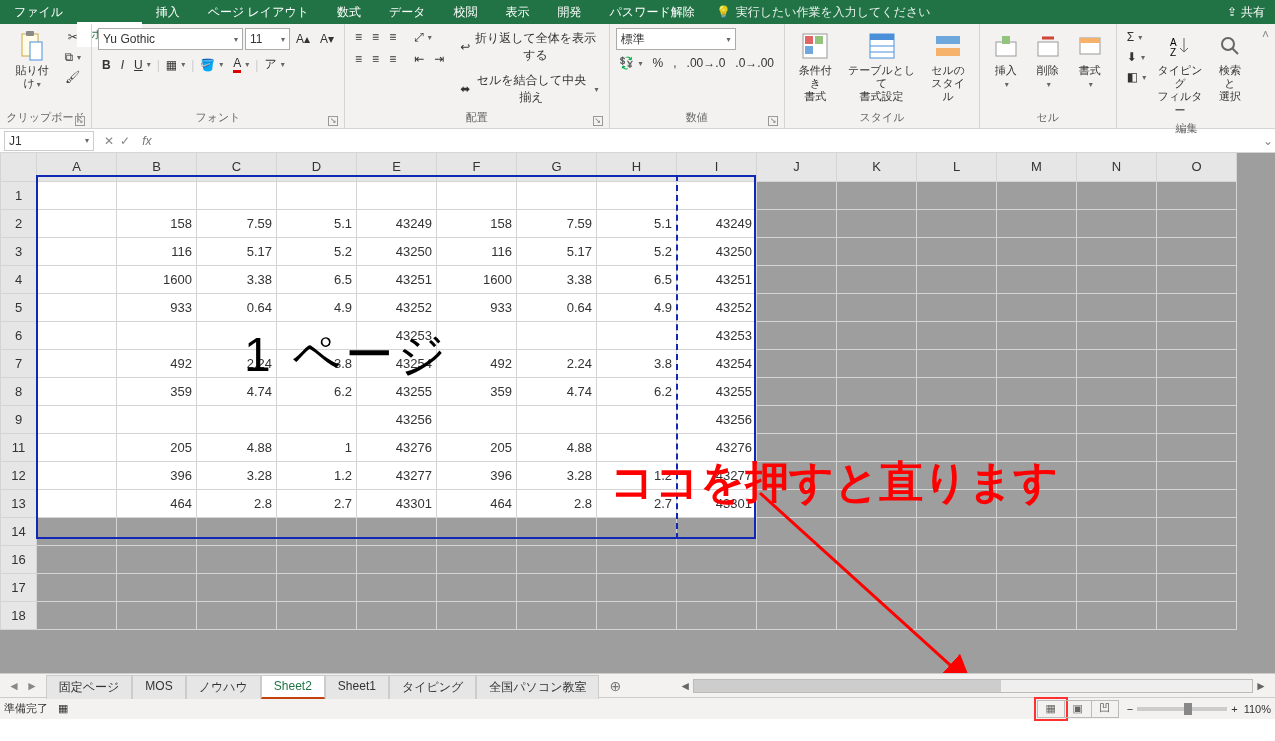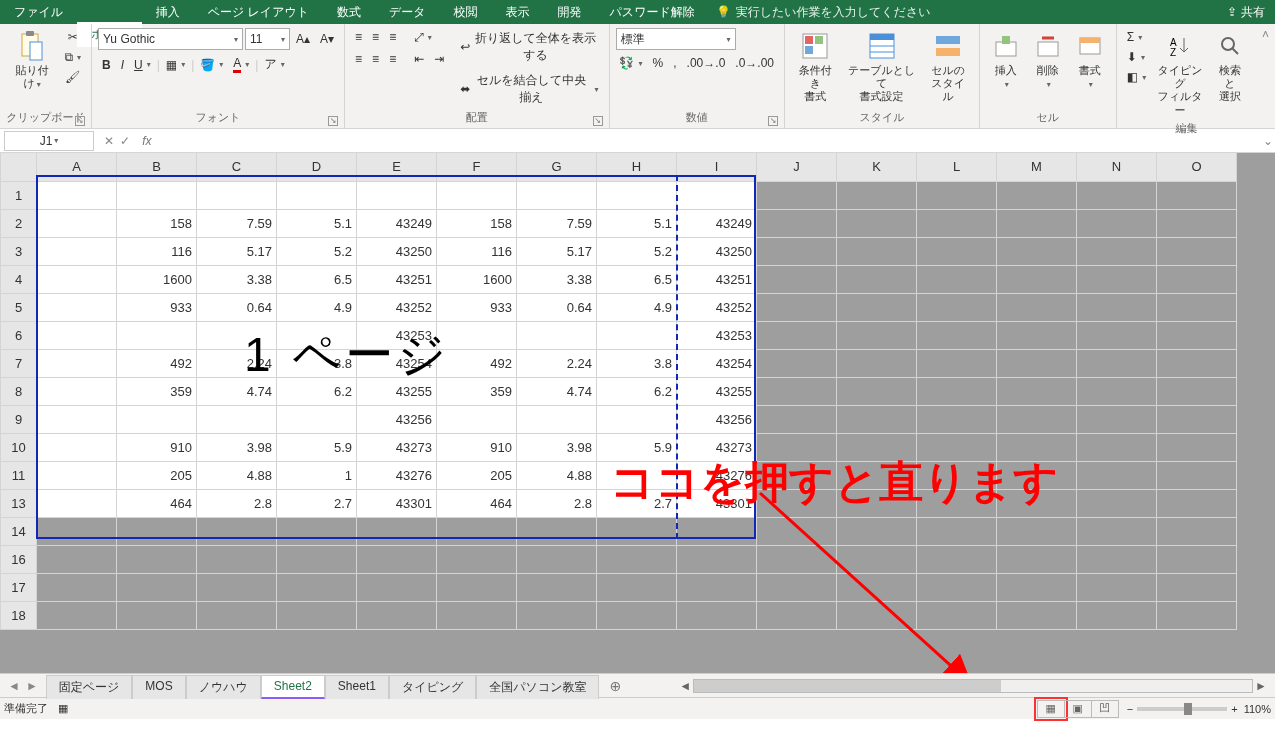--- a/index.html
+++ b/index.html
@@ -26,21 +26,21 @@
 .big-btn .lbl { font-size: 11px; text-align: center; line-height: 1.2; }
 .drop { font-size: 8px; color: #666; margin-left: 2px; }
 select, .combo { border: 1px solid #ababab; background: #fff; font-size: 12px; height: 22px; padding: 0 4px; }
 .combo { display: flex; align-items: center; justify-content: space-between; }
 .font-name { width: 145px; }
 .font-size { width: 45px; }
 .num-fmt { width: 120px; gap: 30px; }
 
 
 .formula-row { display: flex; align-items: center; border-bottom: 1px solid #d5d5d5; height: 24px; background: #fff; }
-.name-box { width: 90px; border: 1px solid #ccc; margin: 2px 4px; padding: 0 4px; height: 20px; display: flex; align-items: center; justify-content: center; font-size: 12px; }
+.name-box { width: 90px; border: 1px solid #ccc; margin: 2px 4px; padding: 0 4px; height: 20px; display: flex; align-items: center; justify-content: space-between; font-size: 12px; }
 .fx-btns { display: flex; gap: 6px; padding: 0 6px; color: #888; }
 .fx-label { font-style: italic; padding: 0 6px; color: #777; }
 .formula-input { flex: 1; border: none; height: 20px; font-size: 12px; padding: 0 4px; }
 .formula-expand { width: 14px; color: #888; text-align: center; }
 
 
 .sheet-wrap { position: relative; height: 520px; background: #9e9e9e; overflow: hidden; }
 table.sheet { border-collapse: collapse; background: #fff; table-layout: fixed; }
 table.sheet th, table.sheet td { border: 1px solid #d4d4d4; height: 28px; font-size: 13px; padding: 0 4px; text-align: right; background: #fff; }
 table.sheet thead th { background: #e6e6e6; text-align: center; font-weight: normal; color: #333; border-top: none; }
@@ -51,21 +51,21 @@
 .print-area { position: absolute; border: 2px solid #1128b5; pointer-events: none; }
 .page-break { position: absolute; border-right: 2px dashed #1128b5; pointer-events: none; }
 .watermark { position: absolute; font-size: 48px; color: #000000; pointer-events: none; letter-spacing: 4px; }
 .annotation { position: absolute; color: #ff0000; font-size: 44px; font-weight: 700; pointer-events: none; }
 .arrow-svg { position: absolute; pointer-events: none; }
 
 
 .sheet-tabs-row { display: flex; align-items: center; height: 24px; border-top: 1px solid #ccc; background: #f3f2f1; font-size: 12px; position: relative; }
 .sheet-nav { display: flex; gap: 6px; padding: 0 8px; color: #888; }
 .sheet-tab { padding: 3px 12px; border: 1px solid #ccc; border-bottom: none; background: #e6e6e6; cursor: pointer; margin-top: 2px; }
-.sheet-tab.active { background: #fff; border-bottom: 2px solid #8b5cf6; color: #217346; }
+.sheet-tab.active { background: #fff; border-bottom: 2px solid #c2410c; color: #217346; }
 .new-sheet { padding: 0 10px; color: #777; cursor: pointer; font-size: 14px; }
 .hscroll { flex: 1; display: flex; align-items: center; margin: 0 6px; }
 .hscroll .track { flex: 1; height: 14px; border: 1px solid #bbb; background: #efefef; position: relative; }
 .hscroll .thumb { position: absolute; left: 0; top: 0; bottom: 0; width: 55%; background: #cdcdcd; }
 .hscroll .arr { width: 16px; text-align: center; color: #666; }
 
 
 .status-bar { display: flex; align-items: center; height: 22px; background: #f3f2f1; border-top: 1px solid #ccc; font-size: 11px; padding: 0 4px; }
 .status-bar .spacer { flex: 1; }
 .view-btns { display: flex; gap: 0; }
@@ -537,48 +537,48 @@
           <td></td>
           <td>43256</td>
           <td class="gray"></td>
           <td class="gray"></td>
           <td class="gray"></td>
           <td class="gray"></td>
           <td class="gray"></td>
           <td class="gray"></td>
         </tr>
         <tr>
-          <th class="rowhdr">10</th>
-          <td></td>
-          <td>910</td>
-          <td>3.98</td>
-          <td>5.9</td>
-          <td>43273</td>
-          <td>910</td>
-          <td>3.98</td>
-          <td>5.9</td>
-          <td>43273</td>
-          <td class="gray"></td>
-          <td class="gray"></td>
-          <td class="gray"></td>
-          <td class="gray"></td>
-          <td class="gray"></td>
-          <td class="gray"></td>
-        </tr>
-        <tr>
           <th class="rowhdr">11</th>
           <td></td>
           <td>205</td>
           <td>4.88</td>
           <td>1</td>
           <td>43276</td>
           <td>205</td>
           <td>4.88</td>
           <td></td>
           <td>43276</td>
+          <td class="gray"></td>
+          <td class="gray"></td>
+          <td class="gray"></td>
+          <td class="gray"></td>
+          <td class="gray"></td>
+          <td class="gray"></td>
+        </tr>
+        <tr>
+          <th class="rowhdr">12</th>
+          <td></td>
+          <td>396</td>
+          <td>3.28</td>
+          <td>1.2</td>
+          <td>43277</td>
+          <td>396</td>
+          <td>3.28</td>
+          <td>1.2</td>
+          <td>43277</td>
           <td class="gray"></td>
           <td class="gray"></td>
           <td class="gray"></td>
           <td class="gray"></td>
           <td class="gray"></td>
           <td class="gray"></td>
         </tr>
         <tr>
           <th class="rowhdr">13</th>
           <td></td>

